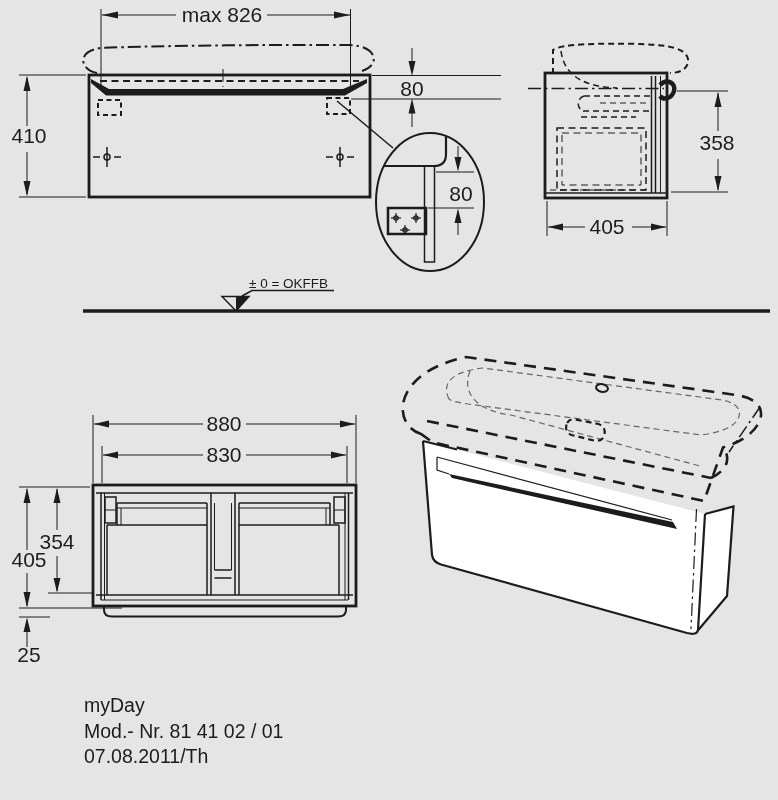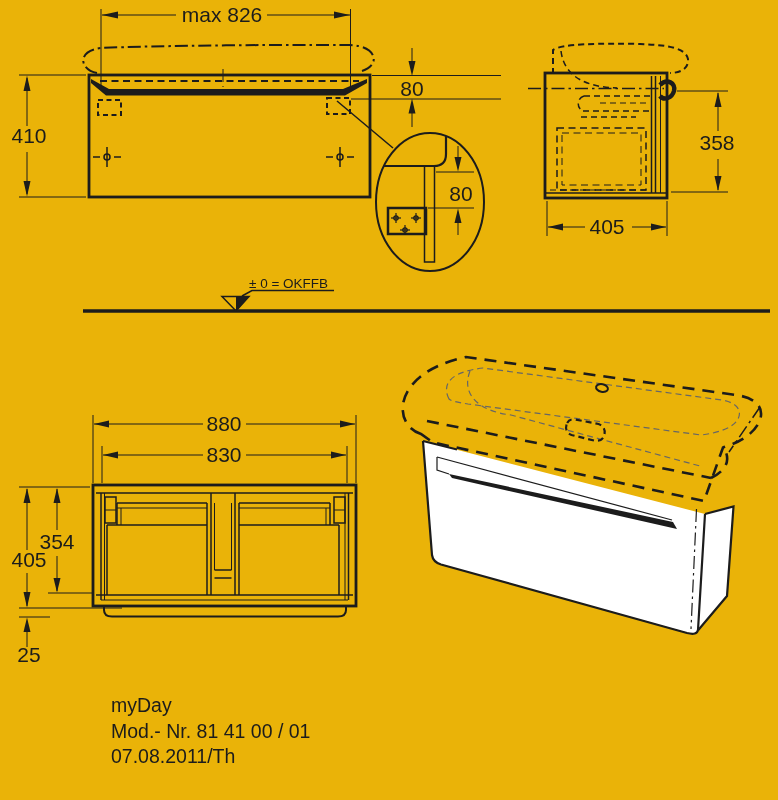--- a/index.html
+++ b/index.html
@@ -1,33 +1,33 @@
 <!DOCTYPE html>
 <html style="--line: #1c1c1c;"><head>
 <meta charset="utf-8">
 <style>
   :root { --line:#1c1c1c; }
   html,body { margin:0; padding:0; background:#fff; }
-  .canvas { position:relative; width:778px; height:800px; background:#eab308; overflow:hidden;
+  .canvas { position:relative; width:778px; height:800px; background:#e5e5e5; overflow:hidden;
             font-family:"Liberation Sans", sans-serif; }
   svg { position:absolute; left:0; top:0; }
   .ln { fill:none; stroke:var(--line); stroke-linecap:butt; }
   .w1 { stroke-width:1; } .w12 { stroke-width:1.2; } .w15 { stroke-width:1.5; }
   .w2 { stroke-width:2; } .w22 { stroke-width:2.2; } .w25 { stroke-width:2.5; }
   .w26 { stroke-width:2.6; } .w3 { stroke-width:2.8; } .w4 { stroke-width:3.5; }
   .w45 { stroke-width:4.5; }
   .dash5 { stroke-dasharray:5 3.5; } .dash6 { stroke-dasharray:6 4; }
   .dash7 { stroke-dasharray:7 4.5; } .dash12 { stroke-dasharray:12 8; }
   .dashdot { stroke-dasharray:13 4 2.5 4; }
   .gray { stroke:#666; }
   .fillsolid { fill:var(--line); stroke:none; }
   .fillwhite { fill:#fff; stroke:none; }
   .txt { font-family:"Liberation Sans", sans-serif; font-size:21px; fill:var(--line); }
   .small { font-size:13.5px; }
-  .titleblock { position:absolute; left:111px; top:693px; font-size:19.5px; line-height:25.5px;
+  .titleblock { position:absolute; left:84px; top:693px; font-size:19.5px; line-height:25.5px;
                 color:var(--line); white-space:nowrap; }
 </style>
 </head>
 <body style="background: rgb(255, 255, 255);">
 
 <div class="canvas">
 <svg width="778" height="800" viewBox="0 0 778 800">
   <defs>
     <pattern id="dots" width="6" height="6" patternUnits="userSpaceOnUse">
       <circle cx="1.5" cy="1.5" r="0.9" class="fillsolid"></circle>
@@ -301,16 +301,16 @@
     <path class="ln w12 dash6 gray" d="M470,371 C461,394 478,411 511,415 L700,466"></path>
     <ellipse class="ln w2" cx="602" cy="388" rx="6" ry="3.8" transform="rotate(12 602 388)"></ellipse>
     <path class="ln w22 dash6" d="M566.5,424.5 Q564.5,432 571.5,435 L594,440.5 Q602.5,442 604.5,434.5 Q606,427 598.5,424 L575,419.5 Q568.5,418.5 566.5,424.5 Z"></path>
     <line class="ln w15 dashdot" x1="760" y1="407" x2="729" y2="452"></line>
     <line class="ln w12 dashdot" x1="696.5" y1="509" x2="691" y2="629"></line>
   </g>
 </svg>
 
 <div class="titleblock">
   <div>myDay</div>
-  <div>Mod.- Nr. 81 41 00 / 01</div>
+  <div>Mod.- Nr. 81 41 02 / 01</div>
   <div>07.08.2011/Th</div>
 </div>
 </div>
 
 </body></html>

